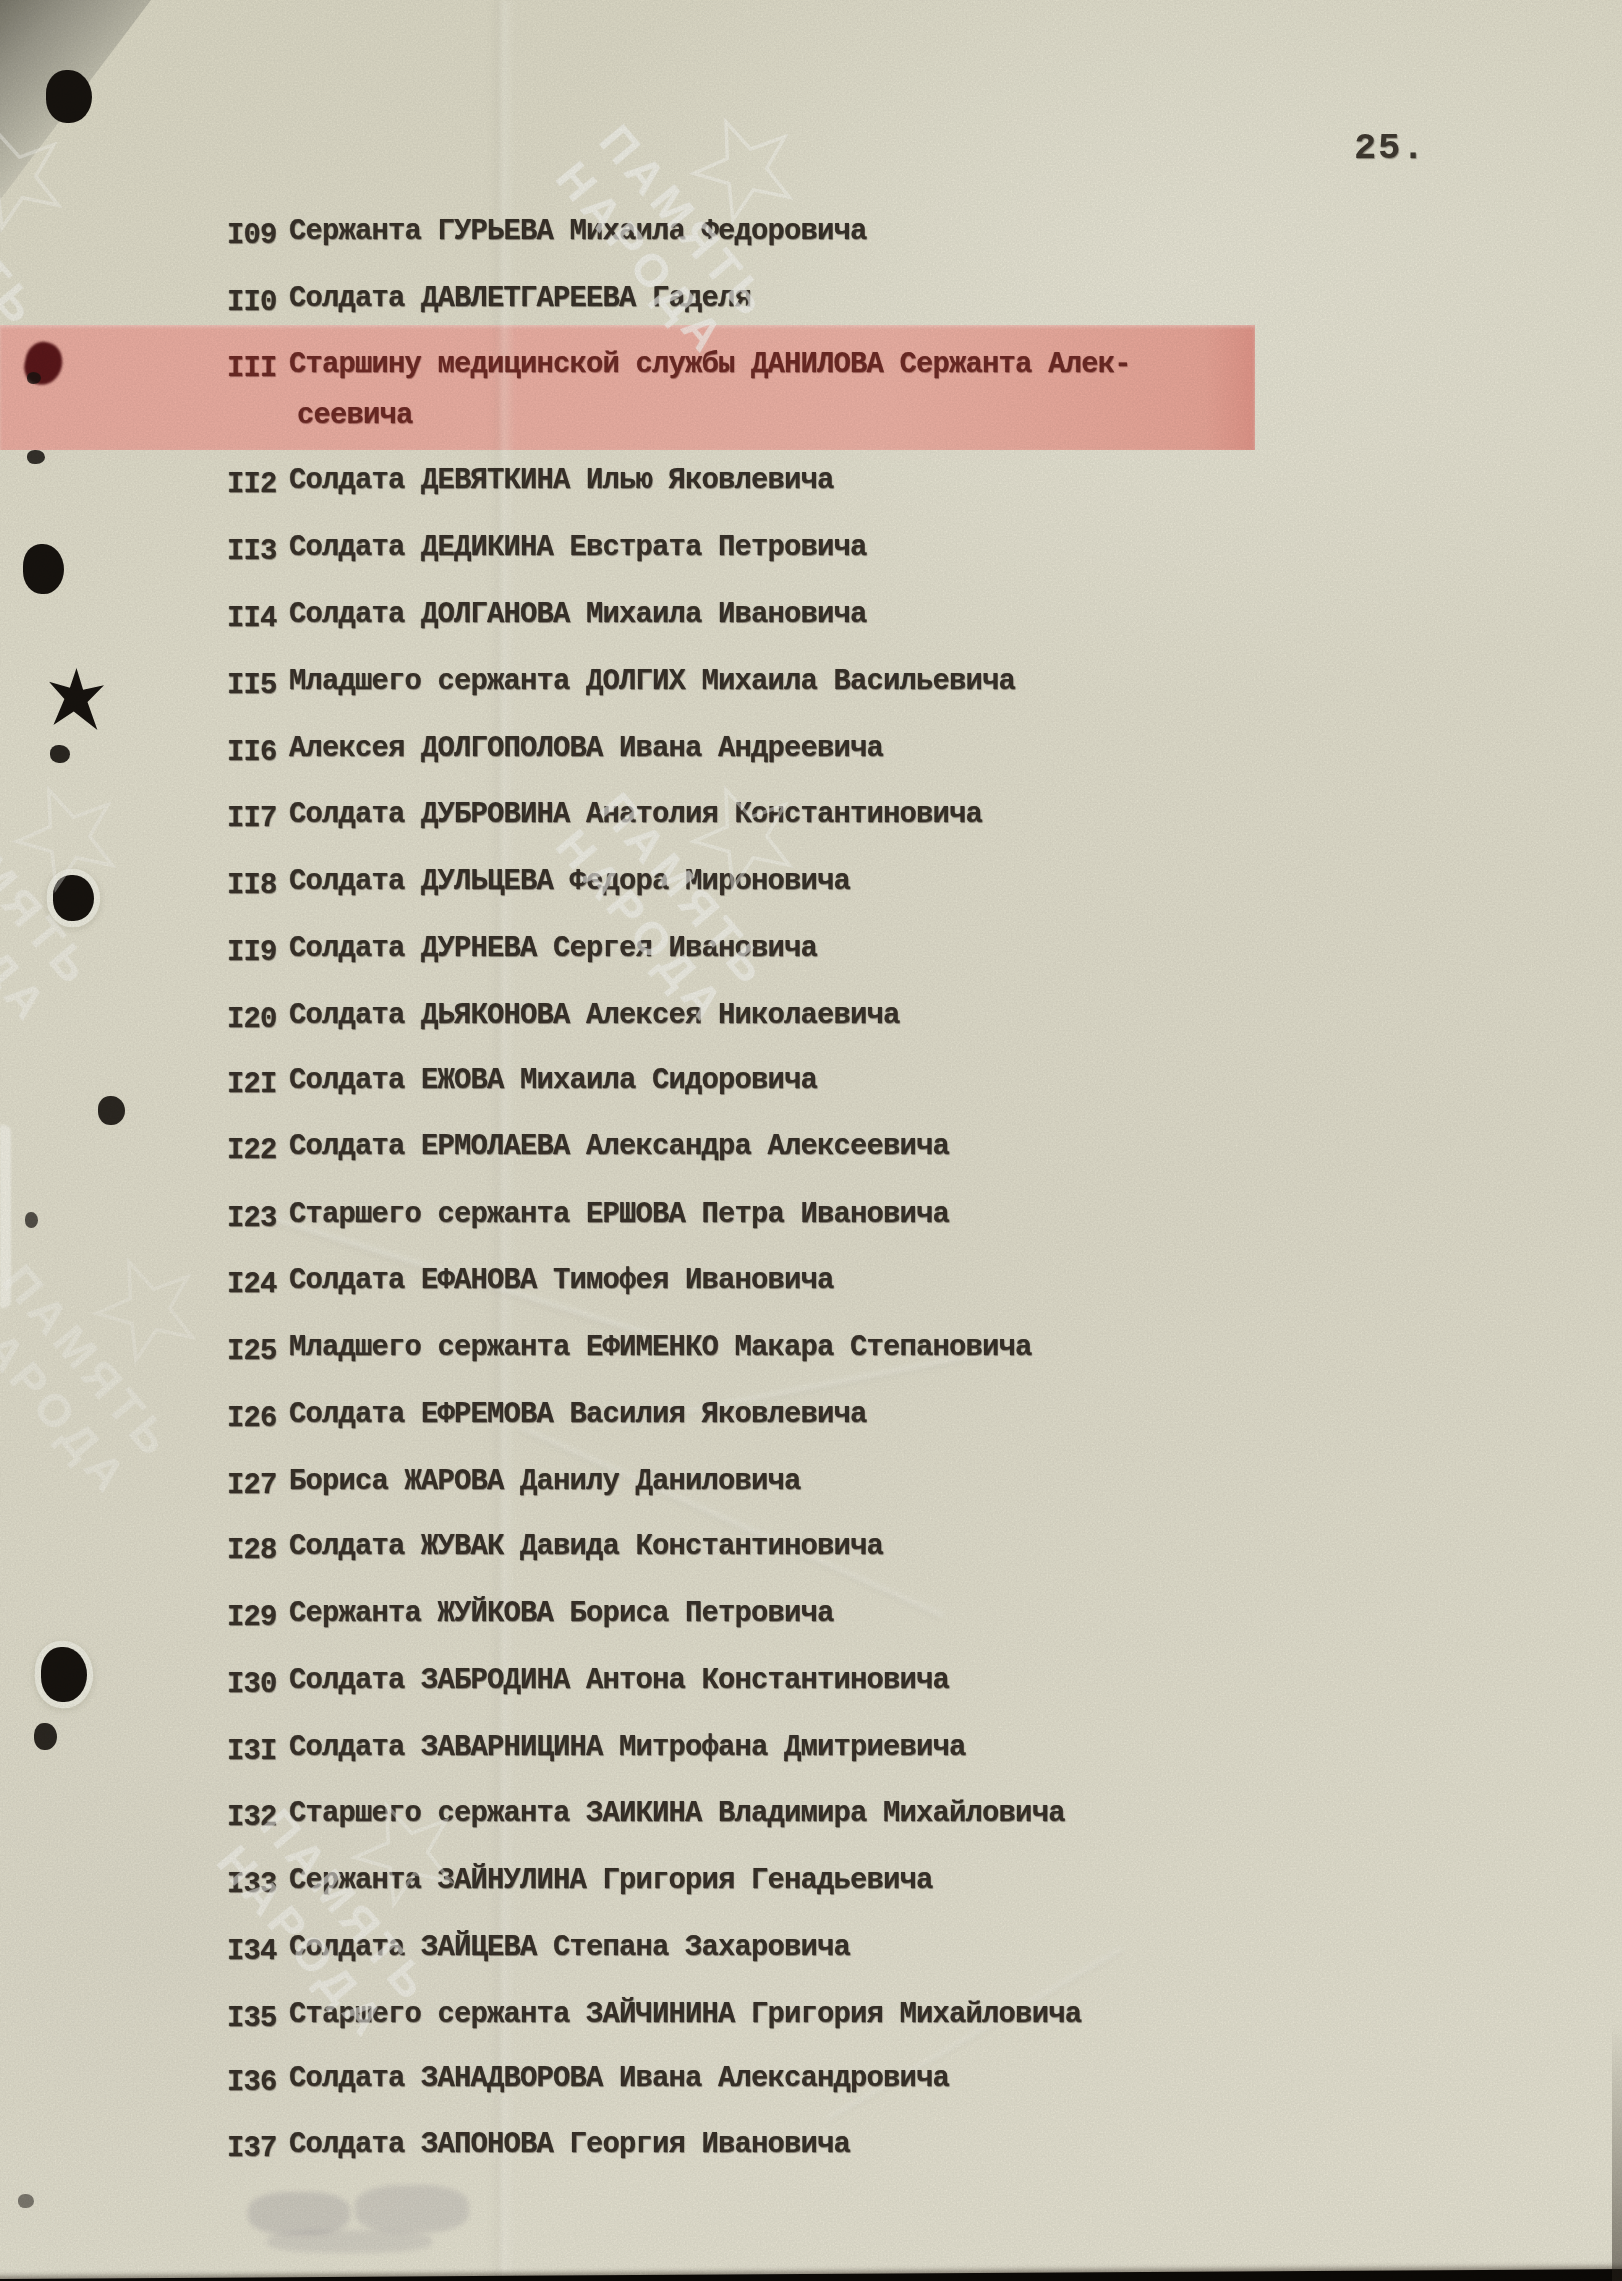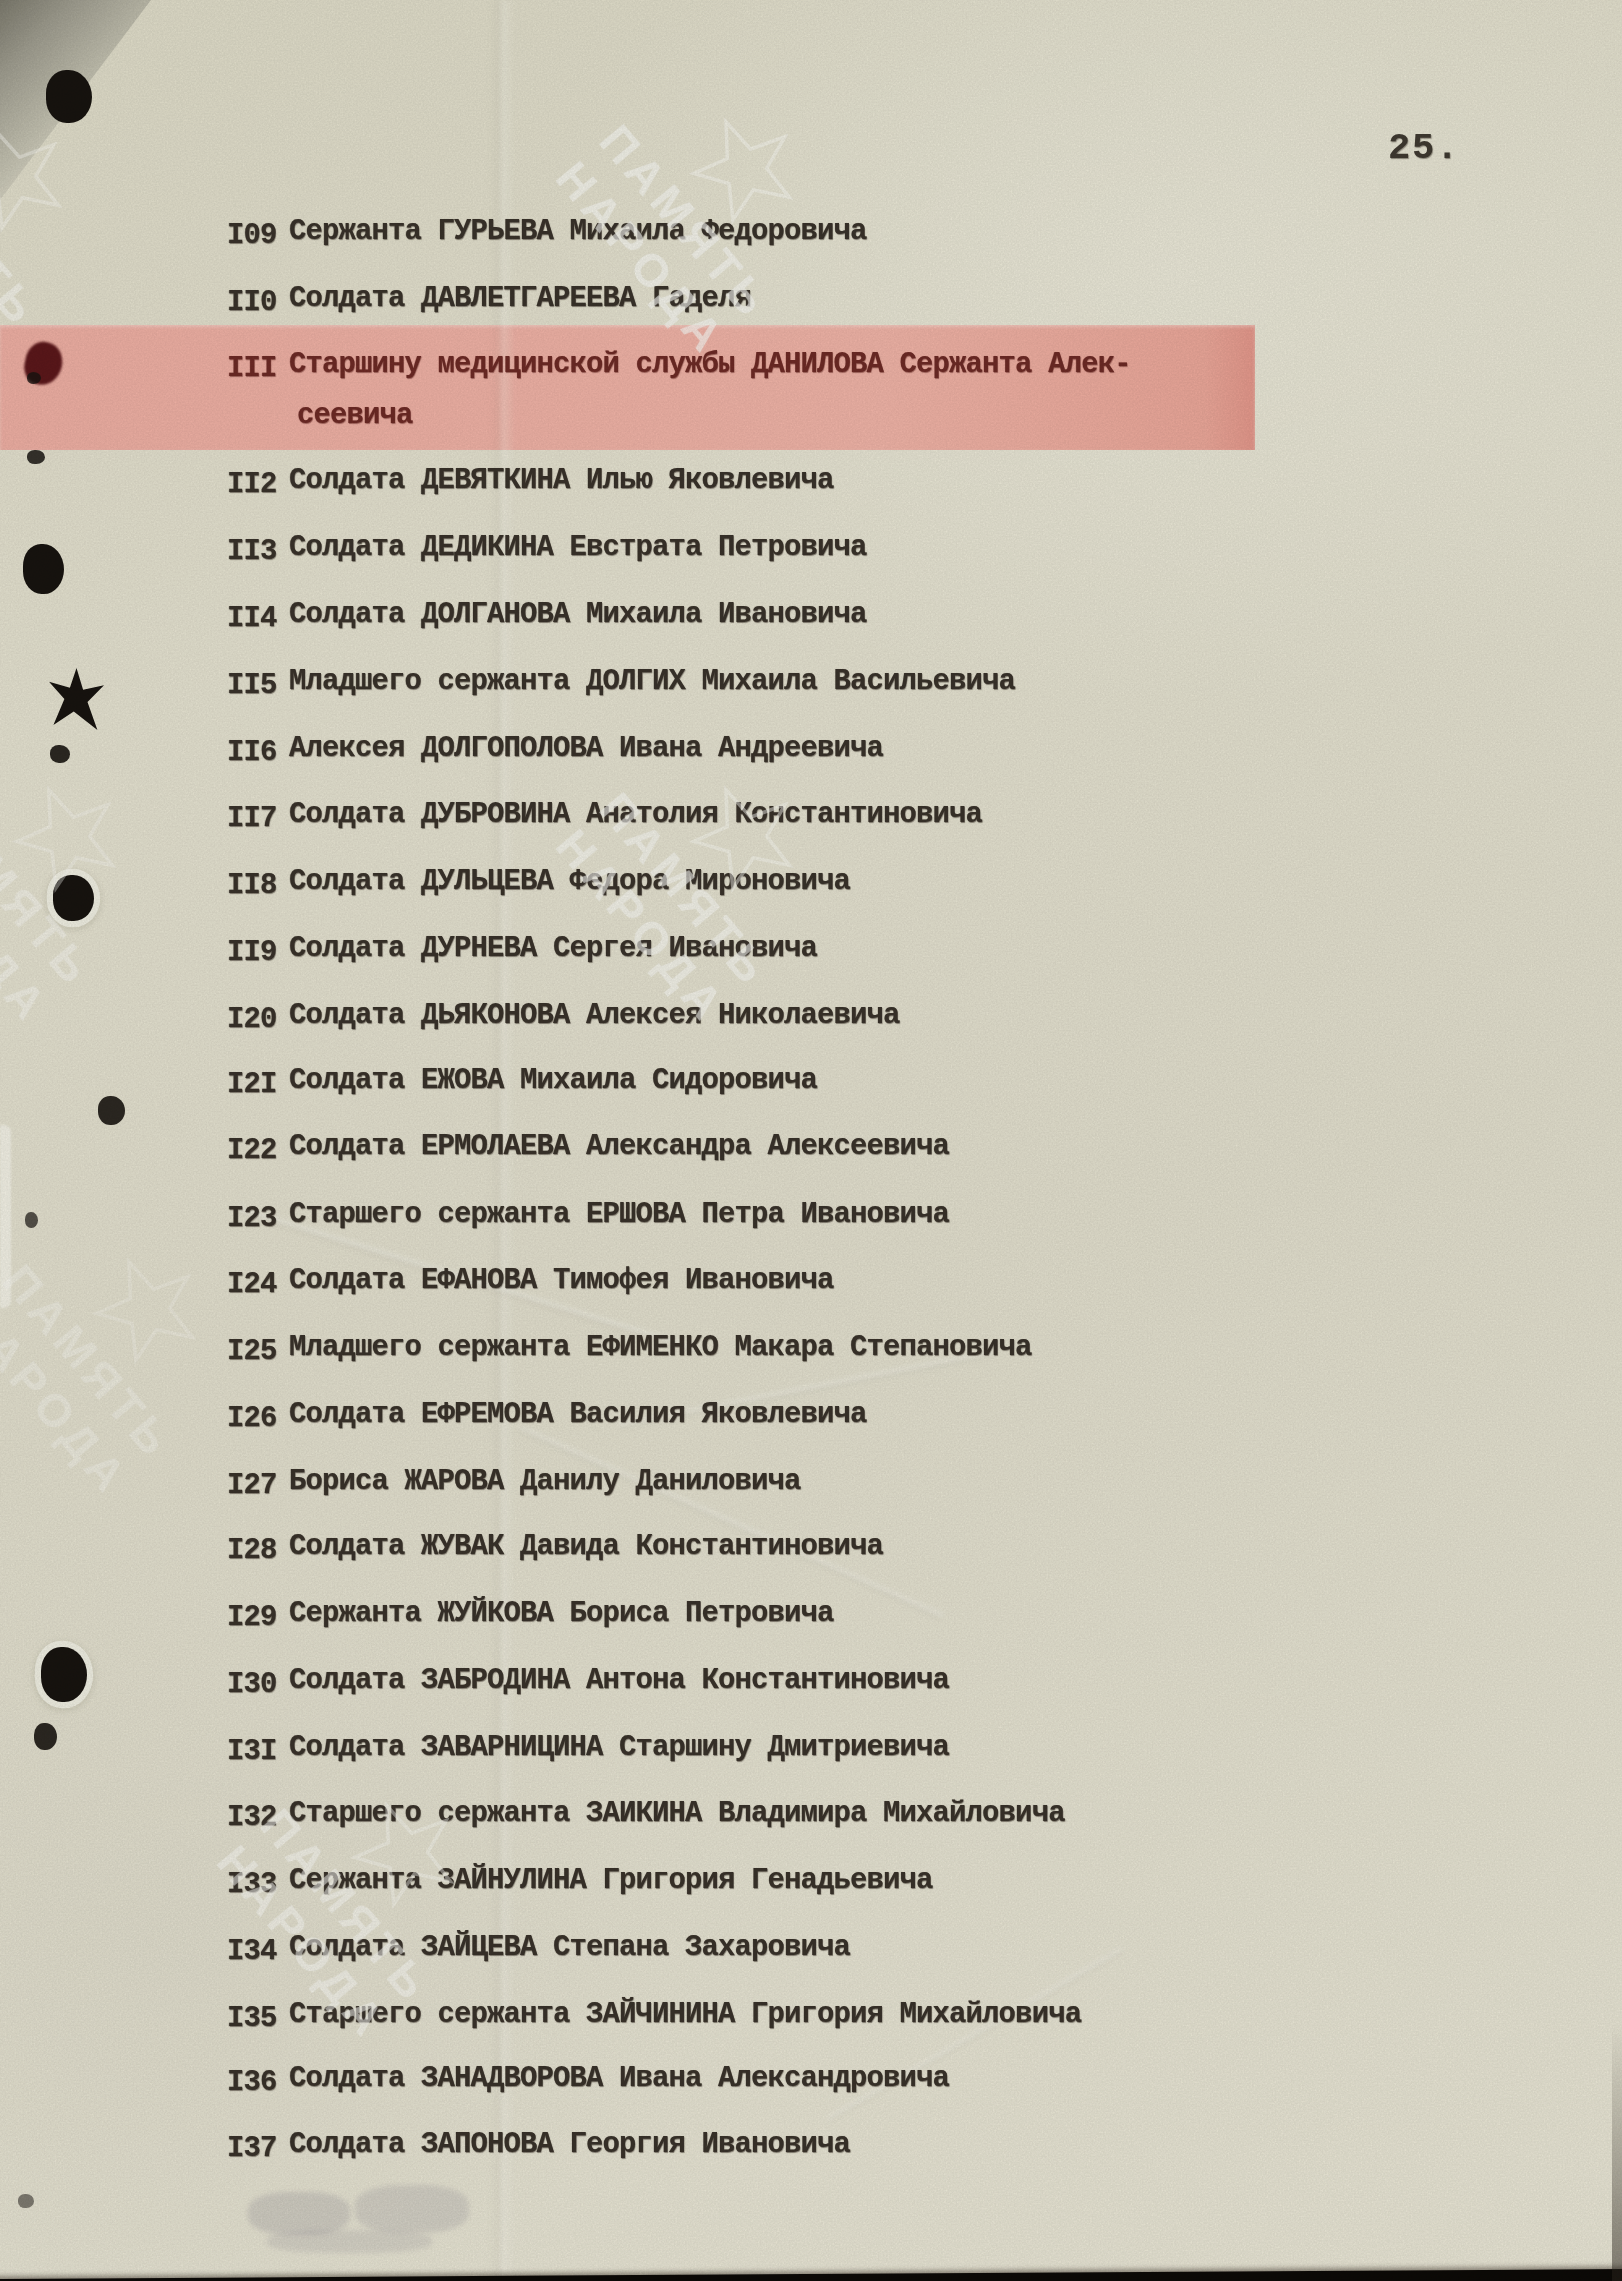--- a/index.html
+++ b/index.html
@@ -30,21 +30,21 @@
     position:absolute;left:227px;height:53px;white-space:nowrap;
     font-size:29px;font-weight:bold;letter-spacing:-0.9px;line-height:1.15;
     color:#3a332b;
     text-shadow:0.5px 0.8px 0.9px rgba(56,48,38,.55),-0.4px -0.3px 0.7px rgba(56,48,38,.3);
   }
   .row .num{position:absolute;left:0;top:4px;}
   .row .txt{position:absolute;left:62px;top:0;}
   .row .txt2{position:absolute;left:70px;top:51px;}
   .row.hl{color:#6f2b26;text-shadow:0.5px 0.8px 0.9px rgba(104,40,34,.55),-0.4px -0.3px 0.7px rgba(104,40,34,.3);}
   .page-num{
-    position:absolute;left:1388px;top:127px;z-index:3;
+    position:absolute;left:1354px;top:127px;z-index:3;
     font-size:37px;font-weight:bold;color:#413b32;letter-spacing:1.8px;
     text-shadow:0.7px 0.9px 1.1px rgba(56,48,38,.5);filter:blur(0.4px);
   }
   
   .wm{
     position:absolute;z-index:5;width:232px;text-align:center;
     transform-origin:top left;pointer-events:none;
   }
   .wm .wm-star{display:block;margin:0 auto 5.3px auto;}
   .wm .wm-line{
@@ -177,21 +177,21 @@
       <div class="row" style="top: 1597px;">
         <span class="num">I29</span>
         <span class="txt">Сержанта ЖУЙКОВА Бориса Петровича</span>
       </div>
       <div class="row" style="top: 1664px;">
         <span class="num">I30</span>
         <span class="txt">Солдата ЗАБРОДИНА Антона Константиновича</span>
       </div>
       <div class="row" style="top: 1731px;">
         <span class="num">I3I</span>
-        <span class="txt">Солдата ЗАВАРНИЦИНА Старшину Дмитриевича</span>
+        <span class="txt">Солдата ЗАВАРНИЦИНА Митрофана Дмитриевича</span>
       </div>
       <div class="row" style="top: 1797px;">
         <span class="num">I32</span>
         <span class="txt">Старшего сержанта ЗАИКИНА Владимира Михайловича</span>
       </div>
       <div class="row" style="top: 1864px;">
         <span class="num">I33</span>
         <span class="txt">Сержанта ЗАЙНУЛИНА Григория Генадьевича</span>
       </div>
       <div class="row" style="top: 1931px;">

